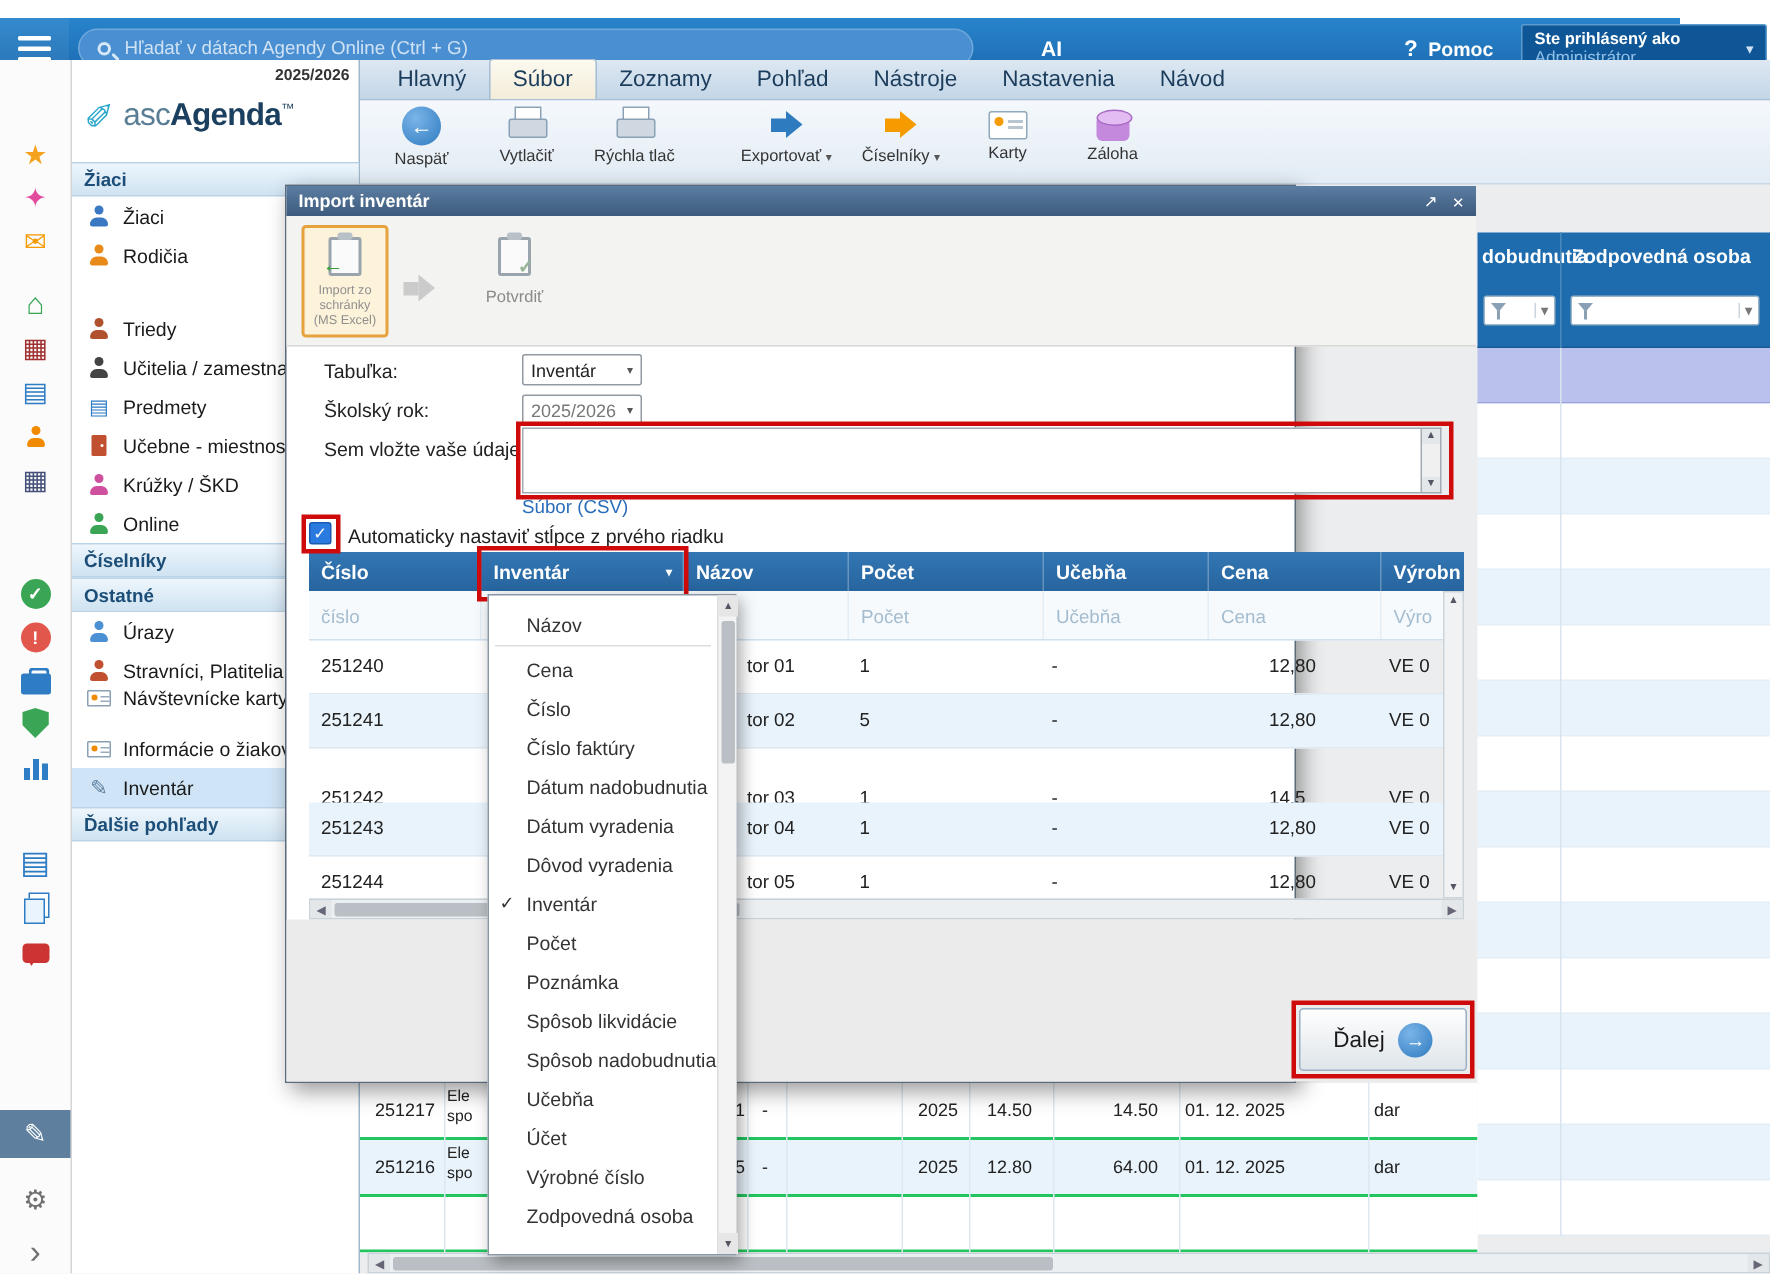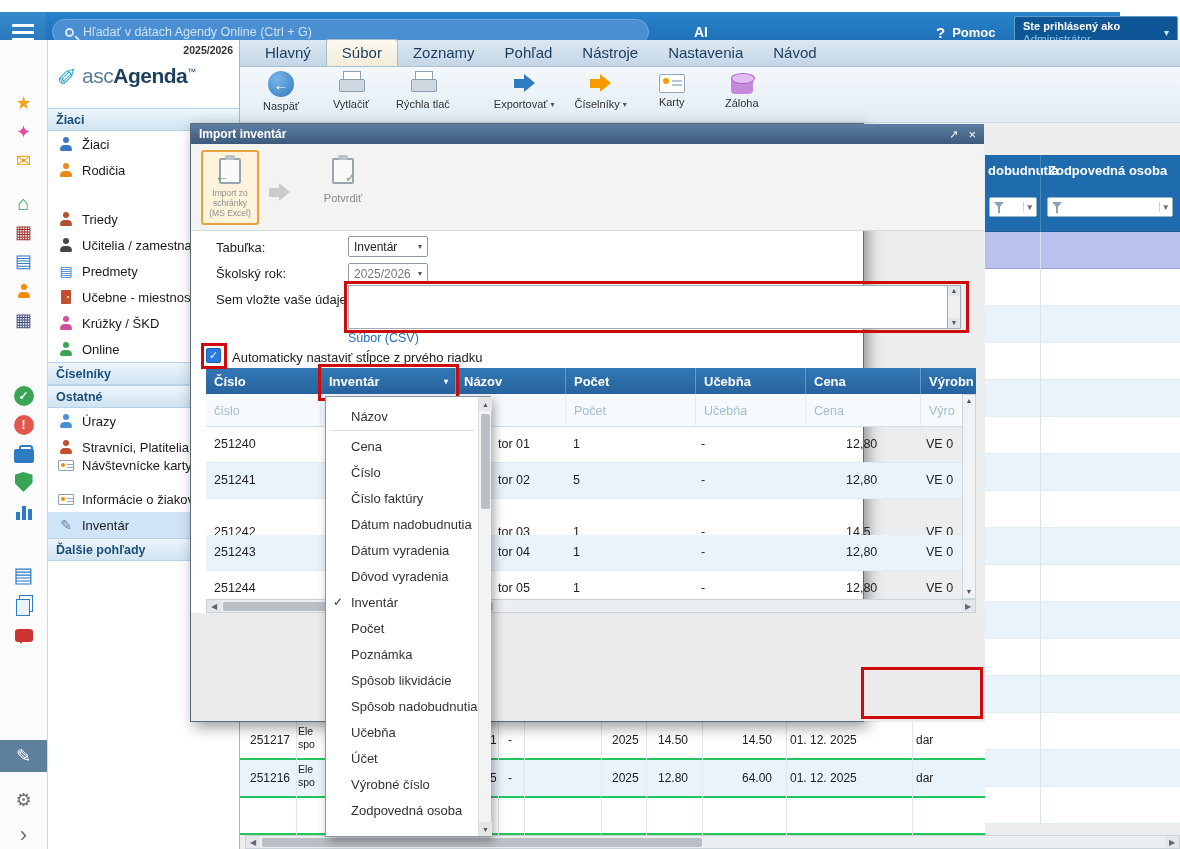--- a/index.html
+++ b/index.html
@@ -580,20 +580,26 @@
         <span class="thumb" style="left:16px;top:2px;width:270px;height:9px"></span>
         <span class="sbar">▶</span>
       </div>
 
       <div class="redbox" style="left:112px;top:-4px;width:141px;height:37px"></div>
     </div>
 
     <div class="dlgbottom"></div>
 
     <div class="redbox" style="left:670px;top:543px;width:122px;height:52px"></div>
+    <div class="nextbtn">
+      <span class="t">Ďalej</span>
+      <span class="c">
+          <span>→</span>
+        </span>
+    </div>
   </div>
 
   <div class="ddl abs">
     <div class="ddi" style="top:6px">
         <span>Názov</span>
       </div>
     <div class="ddsep"></div>
     <div class="ddi" style="top:36px">
         <span>Cena</span>
       </div>

